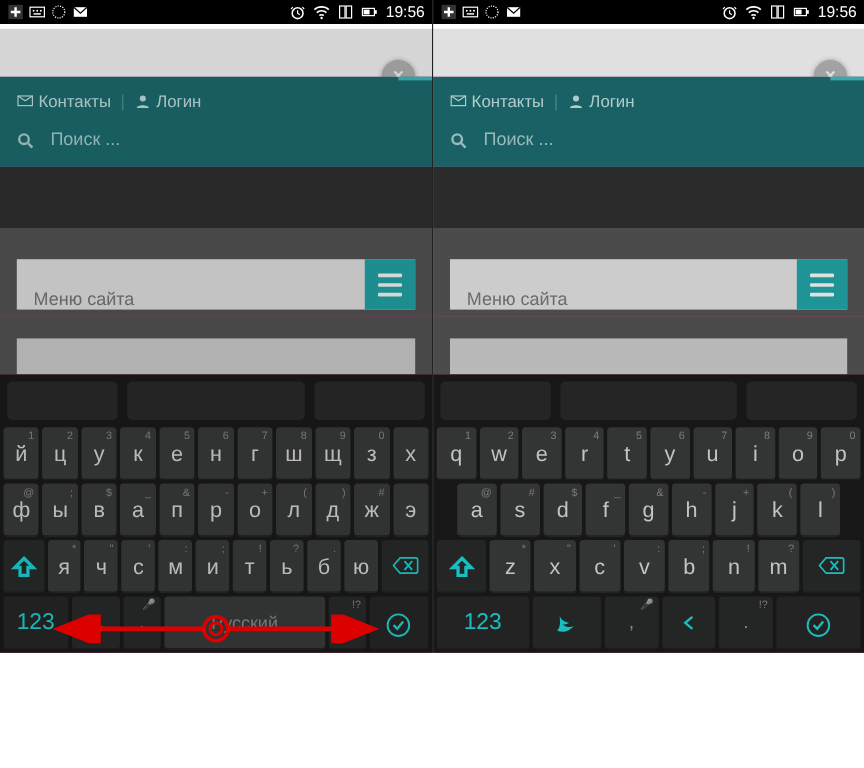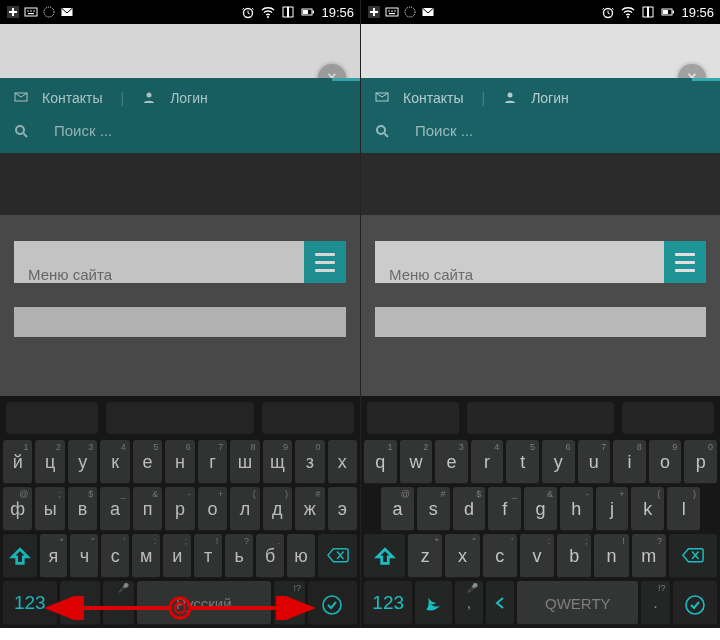--- a/index.html
+++ b/index.html
@@ -1,34 +1,34 @@
 <!DOCTYPE html>
 <html><head>
 <meta charset="utf-8">
 <style>
 *{box-sizing:border-box;margin:0;padding:0;font-family:Arial,sans-serif;-webkit-font-smoothing:antialiased}
 body{background:#fff;width:720px;height:640px;display:flex;overflow:hidden}
-.phone{width:360px;height:628px;position:relative;display:flex;flex-direction:column;background:#ec4899}
+.phone{width:360px;height:544px;position:relative;display:flex;flex-direction:column;background:#ec4899}
 .phone+.phone{border-left:1px solid #222}
 
 .status{height:24px;background:#000;color:#fff;display:flex;align-items:center;font-size:13px;padding:0 6px}
 .status .left{display:flex;gap:4px;align-items:center}
 .status .right{margin-left:auto;display:flex;gap:6px;align-items:center}
 .ico{width:14px;height:14px;display:inline-flex;align-items:center;justify-content:center}
 .ico svg{width:100%;height:100%}
 
 .chrome{height:54px;background:#fff;position:relative}
 .close{position:absolute;right:14px;bottom:-14px;width:28px;height:28px;border-radius:50%;background:#b9b9b9;display:flex;align-items:center;justify-content:center;color:#fff;font-size:16px;font-weight:bold;box-shadow:0 0 4px rgba(0,0,0,.3)}
 
 .teal{background:#1d6f73;position:relative;padding:12px 14px 0;color:#c9e8ea}
 .topline{position:absolute;top:0;right:0;height:3px;width:28px;background:#3fc2c8}
-.teal-row{display:flex;gap:14px;font-size:14px;margin-bottom:12px}
+.teal-row{display:flex;align-items:center;gap:4px;font-size:14px;margin-bottom:12px}
 .teal-row a{color:#c9e8ea}
 .divider{color:#4a9a9c;margin:0 4px}
-.search{display:flex;align-items:center;gap:26px;padding:4px 0 14px;font-size:15px;color:#aed4d6}
+.search{display:flex;align-items:center;gap:14px;padding:4px 0 14px;font-size:15px;color:#aed4d6}
 
 .dark{height:62px;background:#333232}
 
 .menuwrap{background:#575656;padding:26px 14px 6px}
 .menubar{height:42px;background:#e9e9e9;display:flex;align-items:flex-end;position:relative}
 .menubar-label{padding-left:14px;color:#7a7a7a;font-size:15px}
 .burger{position:absolute;right:0;top:0;width:42px;height:42px;background:#24a9ab;display:flex;flex-direction:column;justify-content:center;align-items:center;gap:5px}
 .burger span{width:20px;height:3px;background:#fff;border-radius:1px}
 
 .grayblk{flex:1;background:#575656}
@@ -432,21 +432,20 @@
           <span class="icon"><svg viewBox="0 0 20 18">
               <path d="M3 14c4 2 9 1 13-4-2 2-6 2-9-1 2 1 4 0 5-1-3 0-6-2-7-5 0 4 1 8-2 11z" fill="#1ed9dc"></path>
             </svg></span>
         </div>
    <div class="key dark" style="flex:.7;font-size:16px">,<span class="sub">🎤</span></div>
    <div class="key dark" style="flex:.7;font-size:18px">
           <svg width="14" height="14" viewBox="0 0 14 14">
             <path d="M10 2L4 7l6 5" fill="none" stroke="#1ed9dc" stroke-width="2"></path>
           </svg>
         </div>
-   <div class="key space">QWERTY</div>
    <div class="key dark" style="flex:.7;font-size:16px">.<span class="sub">!?</span></div>
    <div class="key ret">
           <span class="icon"><svg viewBox="0 0 22 22">
               <circle cx="11" cy="11" r="9" fill="none" stroke="#1ed9dc" stroke-width="1.6"></circle>
               <path d="M7 11l3 3 5-6" fill="none" stroke="#1ed9dc" stroke-width="2"></path>
             </svg></span>
         </div>
   </div>
  </div>
 

